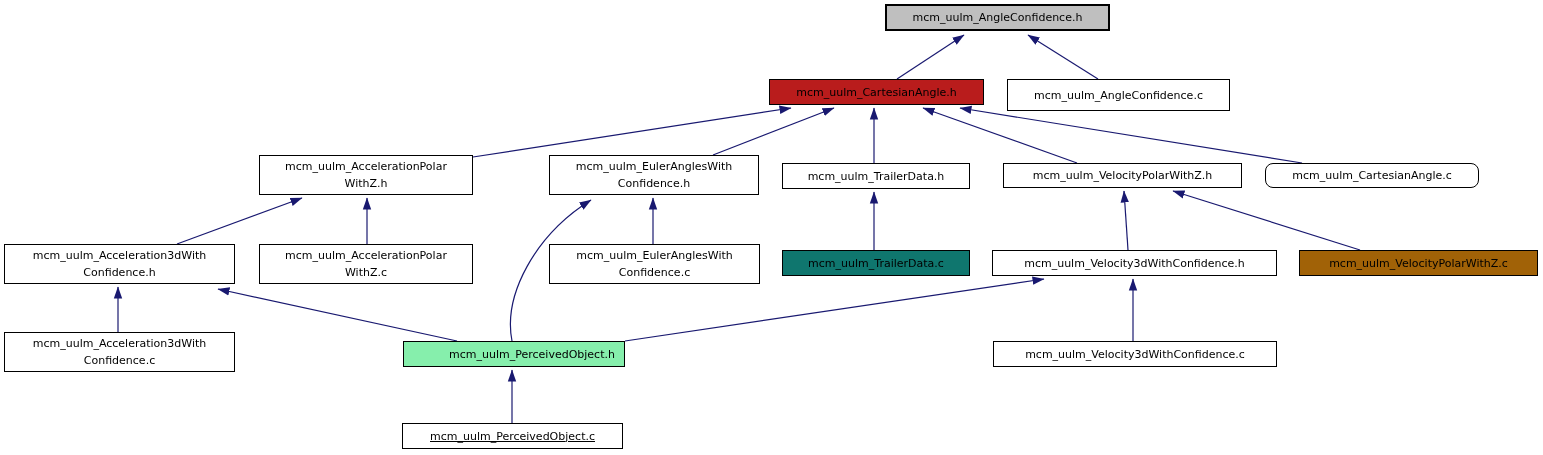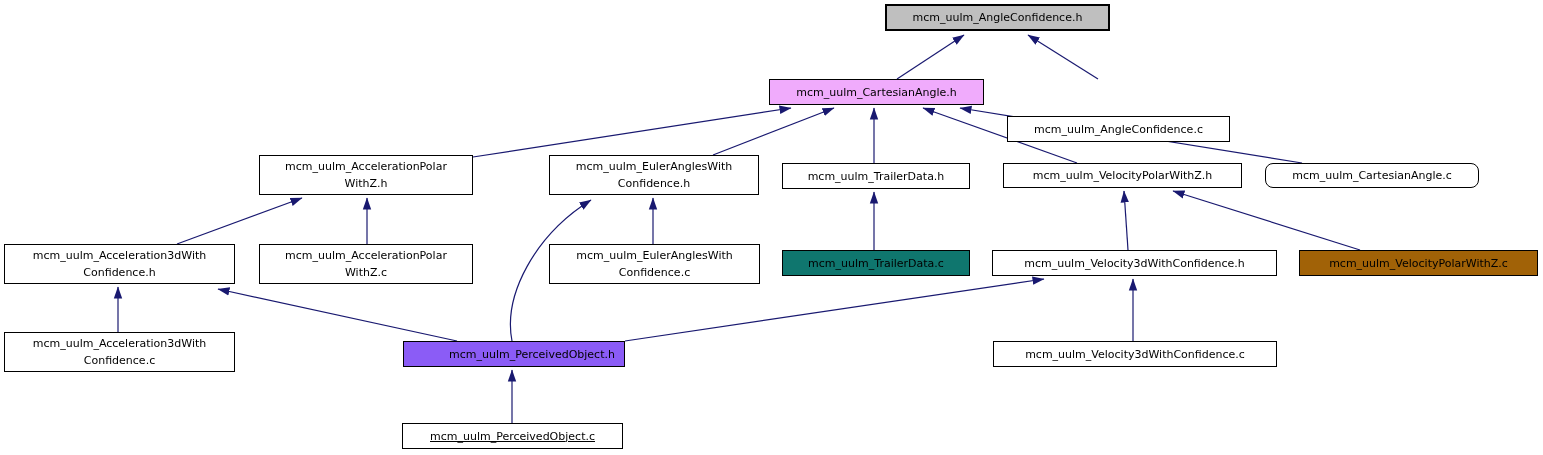--- a/index.html
+++ b/index.html
@@ -62,37 +62,37 @@
         <path d="M1360,250 L1173,191" stroke="#191970" marker-end="url(#arrow)"></path>
         <path d="M118,332 L118,287" stroke="#191970" marker-end="url(#arrow)"></path>
         <path d="M457,341 L218,289" stroke="#191970" marker-end="url(#arrow)"></path>
         <path d="M1133,341 L1133,279" stroke="#191970" marker-end="url(#arrow)"></path>
         <path d="M625,341 L1044,279" stroke="#191970" marker-end="url(#arrow)"></path>
         <path d="M512,423 L512,370" stroke="#191970" marker-end="url(#arrow)"></path>
       </g>
   </svg>
   <div id="node-layer">
       <div class="node highlighted" style="left: 885px; top: 4px; width: 225px; height: 27px; background: rgb(191, 191, 191); border-color: rgb(0, 0, 0);">mcm_uulm_AngleConfidence.h</div>
-      <div class="node" style="left: 769px; top: 79px; width: 215px; height: 26px; background: #f0abfc; border-color: rgb(0, 0, 0);">mcm_uulm_CartesianAngle.h</div>
-      <div class="node" style="left: 1007px; top: 79px; width: 223px; height: 26px; background: rgb(255, 255, 255); border-color: rgb(0, 0, 0); margin-top: 37px;">mcm_uulm_AngleConfidence.c</div>
+      <div class="node" style="left: 769px; top: 79px; width: 215px; height: 26px; background: #b91c1c; border-color: rgb(0, 0, 0);">mcm_uulm_CartesianAngle.h</div>
+      <div class="node" style="left: 1007px; top: 79px; width: 223px; height: 32px; background: rgb(255, 255, 255); border-color: rgb(0, 0, 0);">mcm_uulm_AngleConfidence.c</div>
       <div class="node" style="left: 259px; top: 155px; width: 214px; height: 40px; background: rgb(255, 255, 255); border-color: rgb(0, 0, 0);">mcm_uulm_AccelerationPolar
 WithZ.h</div>
       <div class="node" style="left: 549px; top: 155px; width: 210px; height: 40px; background: rgb(255, 255, 255); border-color: rgb(0, 0, 0);">mcm_uulm_EulerAnglesWith
 Confidence.h</div>
       <div class="node" style="left: 782px; top: 163px; width: 188px; height: 26px; background: rgb(255, 255, 255); border-color: rgb(0, 0, 0);">mcm_uulm_TrailerData.h</div>
       <div class="node" style="left: 1003px; top: 163px; width: 239px; height: 25px; background: rgb(255, 255, 255); border-color: rgb(0, 0, 0);">mcm_uulm_VelocityPolarWithZ.h</div>
       <div class="node" style="left: 1265px; top: 163px; width: 214px; height: 25px; background: rgb(255, 255, 255); border-color: rgb(0, 0, 0); border-radius: 8px;">mcm_uulm_CartesianAngle.c</div>
       <div class="node" style="left: 4px; top: 244px; width: 231px; height: 40px; background: rgb(255, 255, 255); border-color: rgb(0, 0, 0);">mcm_uulm_Acceleration3dWith
 Confidence.h</div>
       <div class="node" style="left: 259px; top: 244px; width: 214px; height: 40px; background: rgb(255, 255, 255); border-color: rgb(0, 0, 0);">mcm_uulm_AccelerationPolar
 WithZ.c</div>
       <div class="node" style="left: 549px; top: 244px; width: 211px; height: 40px; background: rgb(255, 255, 255); border-color: rgb(0, 0, 0);">mcm_uulm_EulerAnglesWith
 Confidence.c</div>
       <div class="node" style="left: 782px; top: 250px; width: 188px; height: 26px; background: #0f766e; border-color: rgb(0, 0, 0);">mcm_uulm_TrailerData.c</div>
       <div class="node" style="left: 992px; top: 250px; width: 285px; height: 26px; background: rgb(255, 255, 255); border-color: rgb(0, 0, 0);">mcm_uulm_Velocity3dWithConfidence.h</div>
       <div class="node" style="left: 1299px; top: 250px; width: 239px; height: 26px; background: #a16207; border-color: rgb(0, 0, 0);">mcm_uulm_VelocityPolarWithZ.c</div>
       <div class="node" style="left: 4px; top: 332px; width: 231px; height: 40px; background: rgb(255, 255, 255); border-color: rgb(0, 0, 0);">mcm_uulm_Acceleration3dWith
 Confidence.c</div>
-      <div class="node" style="left: 403px; top: 341px; width: 222px; height: 26px; background: #8b5cf6; border-color: rgb(0, 0, 0); padding-left: 36px;">mcm_uulm_PerceivedObject.h</div>
+      <div class="node" style="left: 403px; top: 341px; width: 222px; height: 26px; background: #86efac; border-color: rgb(0, 0, 0); padding-left: 36px;">mcm_uulm_PerceivedObject.h</div>
       <div class="node" style="left: 993px; top: 341px; width: 284px; height: 26px; background: rgb(255, 255, 255); border-color: rgb(0, 0, 0);">mcm_uulm_Velocity3dWithConfidence.c</div>
       <div class="node" style="left: 402px; top: 423px; width: 221px; height: 26px; background: rgb(255, 255, 255); border-color: rgb(0, 0, 0); text-decoration: underline;">mcm_uulm_PerceivedObject.c</div>
     </div>
 </div>
 
 </body></html>

